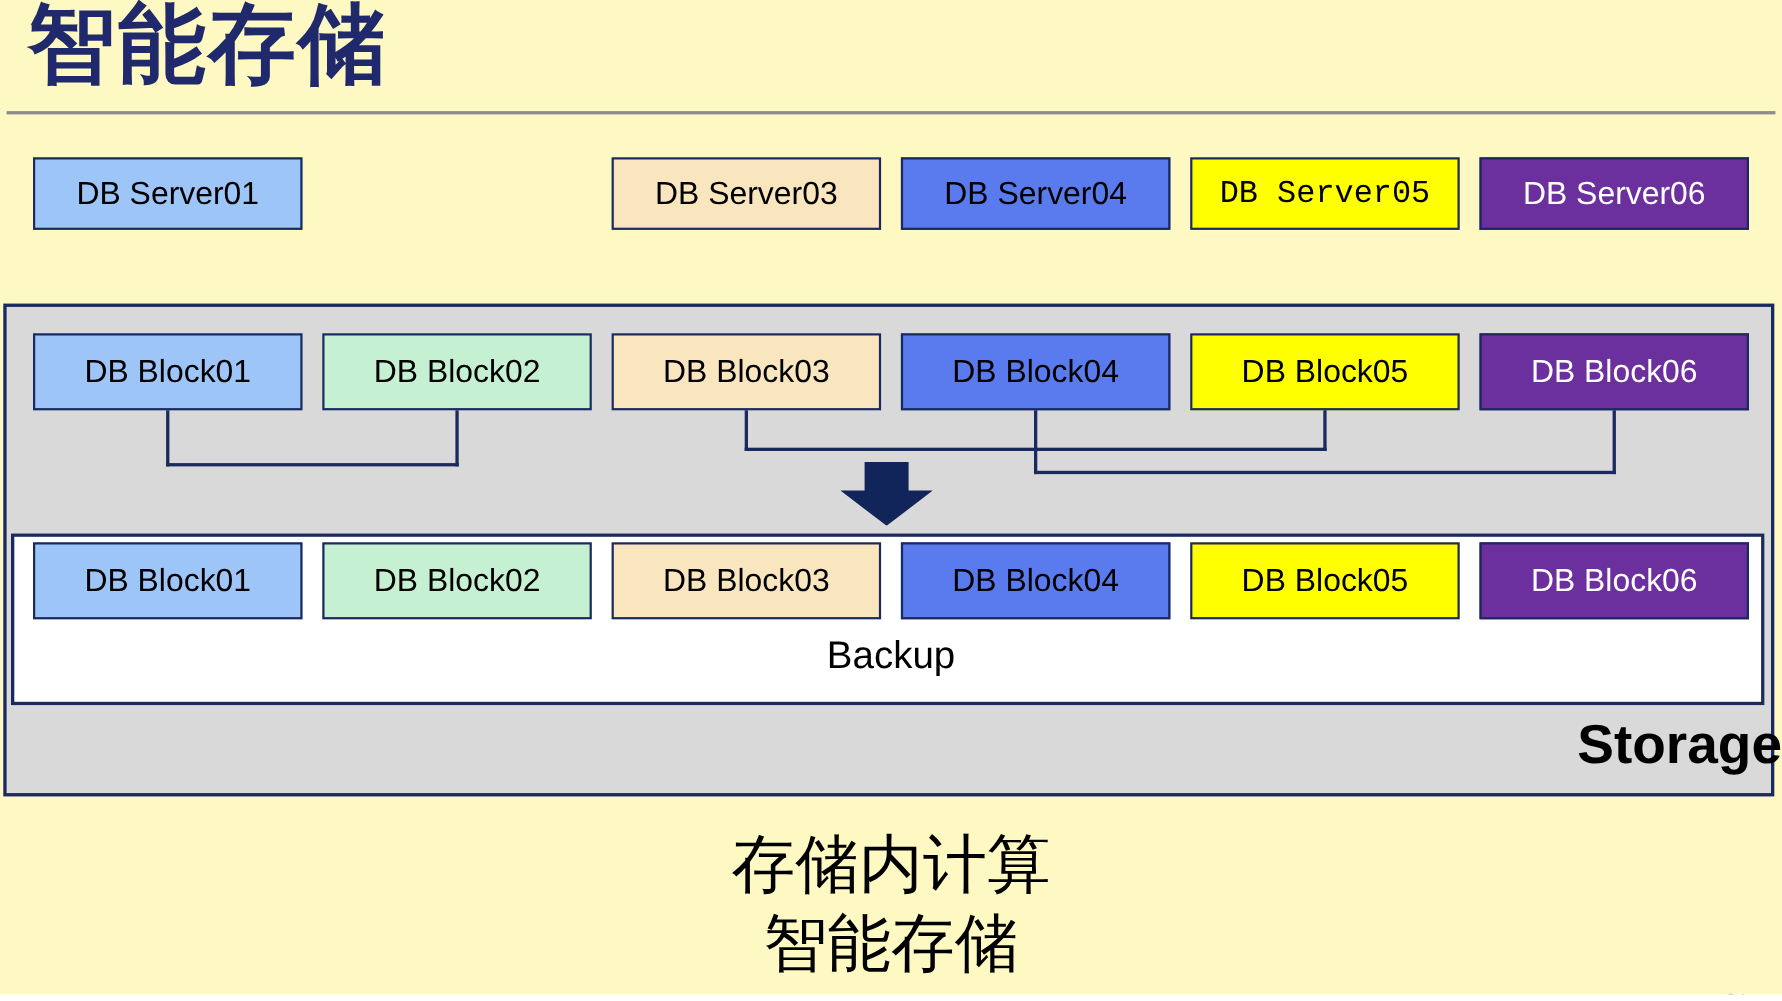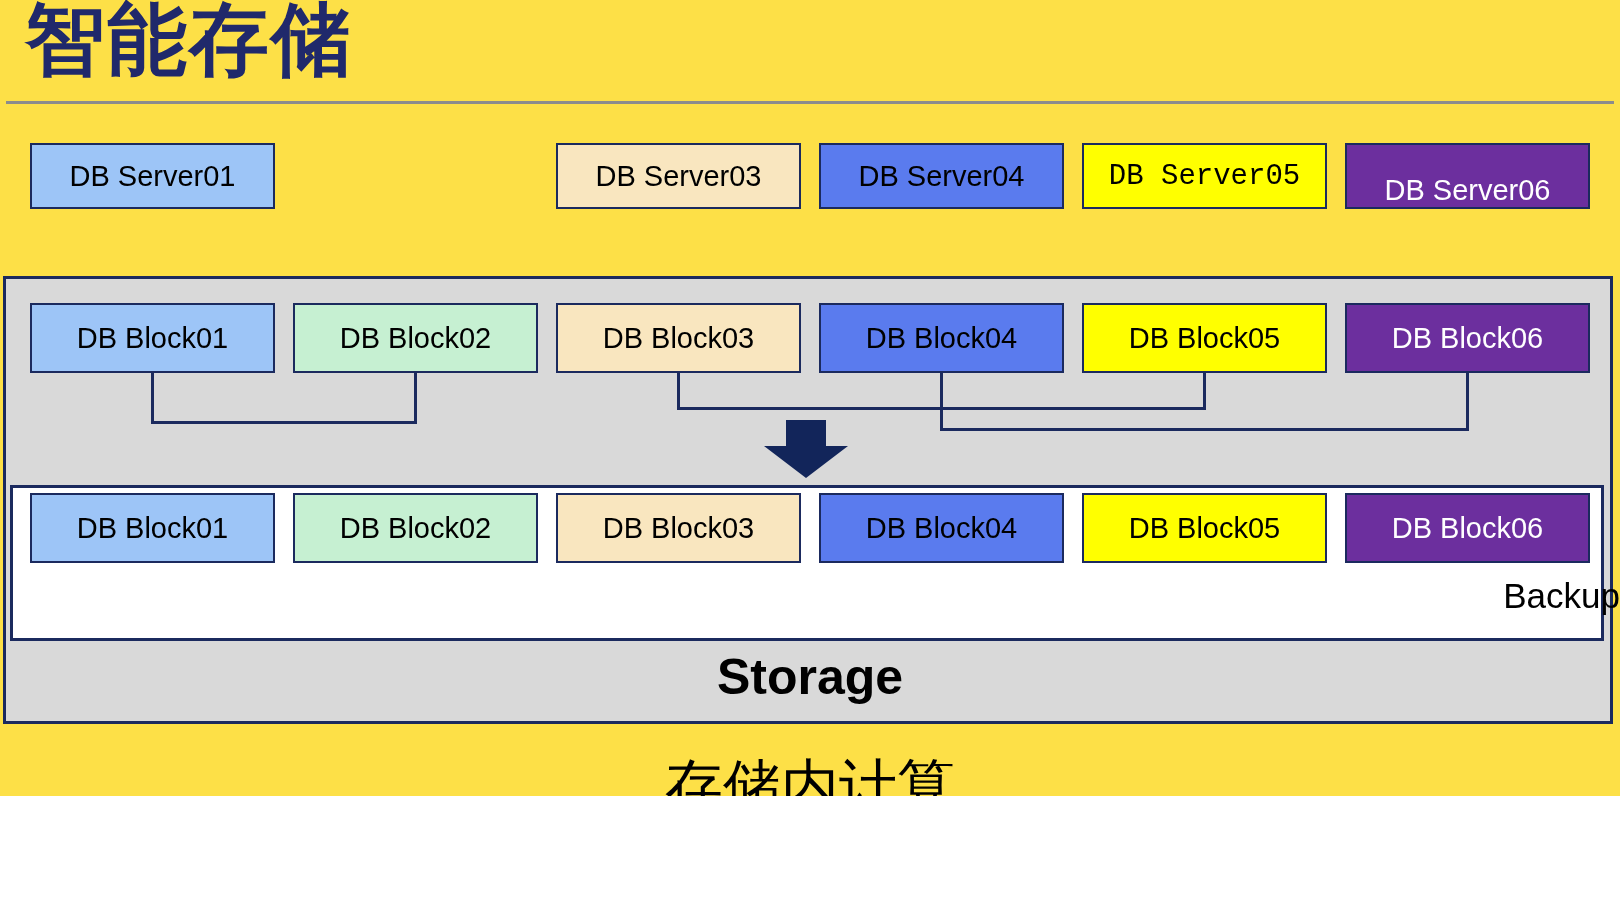--- a/index.html
+++ b/index.html
@@ -1,17 +1,17 @@
 <!DOCTYPE html>
 <html style="--navy: #1B2A5E; --title-navy: #20296B; --arrow-navy: #12255A; --gray-fill: #D9D9D9; --rule-gray: #8C8C8C; --page-number-gray: #7F7F7F;"><head>
 <meta charset="utf-8">
 <style>
   html,body{margin:0;padding:0;background:#ffffff;}
   .slide{
-    position:relative;width:1620px;height:796px;background:#fde047;overflow:hidden;
+    position:relative;width:1620px;height:904px;background:#fef9c3;overflow:hidden;
     font-family:"Liberation Sans","DejaVu Sans",sans-serif;
   }
   .title{
     position:absolute;left:25px;top:-6px;margin:0;
     font-size:80px;font-weight:bold;color:var(--title-navy);
     letter-spacing:2px;line-height:1.15;
   }
   .title-rule{
     position:absolute;left:6px;right:6px;top:101px;height:3px;
     background:var(--rule-gray);
@@ -33,25 +33,25 @@
     border:3px solid var(--navy);
   }
   .white-box{
     position:absolute;left:10px;top:485px;width:1594px;height:156px;
     box-sizing:border-box;background:#ffffff;
     border:3px solid var(--navy);
   }
   .line{position:absolute;background:var(--navy);}
   .arrow-svg{position:absolute;left:764px;top:420px;}
   .backup-label{
-    position:absolute;left:0;right:0;top:576px;text-align:right;
+    position:absolute;left:0;right:0;top:576px;text-align:center;
     font-size:35px;color:#000;
   }
   .storage-label{
-    position:absolute;left:0;right:0;top:648px;text-align:center;
+    position:absolute;left:0;right:0;top:648px;text-align:right;
     font-size:50px;font-weight:bold;color:#000;
   }
   .caption{
     position:absolute;left:0;right:0;top:750px;text-align:center;
     font-size:58px;line-height:72px;color:#000;
   }
   .page-number{
     position:absolute;right:30px;top:900px;
     font-size:20px;color:var(--page-number-gray);margin-left:44px;
   }
@@ -69,21 +69,21 @@
   </div>
   <div class="box server col2" style="background: rgb(249, 230, 191); color: rgb(0, 0, 0);">
     <span>DB Server03</span>
   </div>
   <div class="box server col3" style="background: rgb(90, 123, 238); color: rgb(0, 0, 0);">
     <span>DB Server04</span>
   </div>
   <div class="box server col4" style="background: rgb(255, 255, 0); color: rgb(0, 0, 0); font-family: Liberation Mono, monospace;">
     <span>DB Server05</span>
   </div>
-  <div class="box server col5" style="background: rgb(108, 47, 158); color: rgb(255, 255, 255); align-items: flex-end;">
+  <div class="box server col5" style="background: rgb(108, 47, 158); color: rgb(255, 255, 255);">
     <span>DB Server06</span>
   </div>
 
   <div class="gray-box"></div>
 
   <div class="box block-top col0" style="background: rgb(157, 197, 247); color: rgb(0, 0, 0);">
     <span>DB Block01</span>
   </div>
   <div class="box block-top col1" style="background: rgb(198, 240, 210); color: rgb(0, 0, 0);">
     <span>DB Block02</span>

